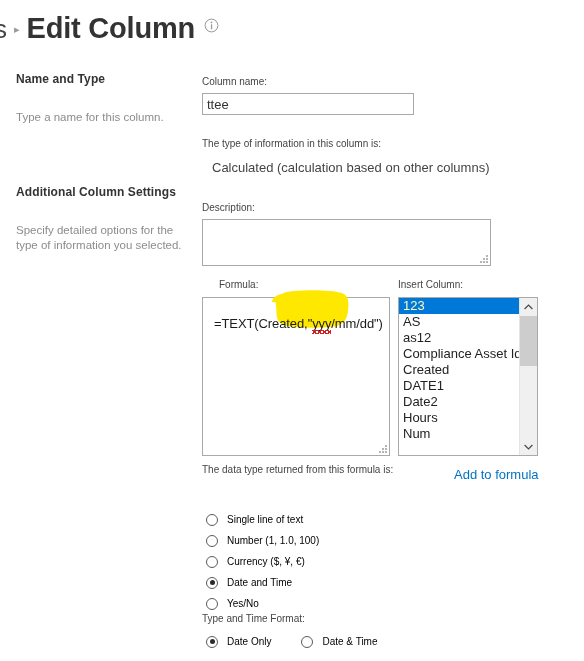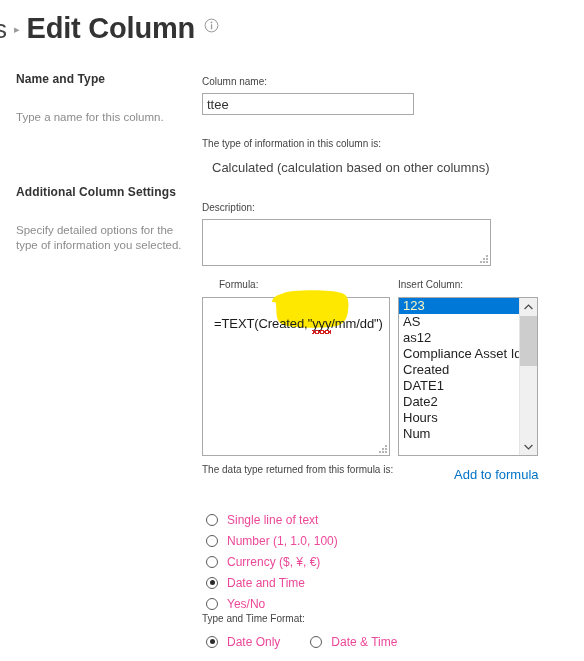--- a/index.html
+++ b/index.html
@@ -313,22 +313,22 @@
     content: "";
     position: absolute;
     left: 2.5px;
     top: 2.5px;
     width: 5px;
     height: 5px;
     border-radius: 50%;
     background: #2b2b2b;
   }
   .radio-label {
-    font-size: 12px;
-    color: #ec4899;
+    font-size: 10px;
+    color: #000000;
   }
 
   #lbl-datetime-format { left: 202px; top: 613px; }
   #group-datetime-format {
     left: 206px;
     top: 631px;
     display: flex;
     gap: 30px;
   }
 </style>

